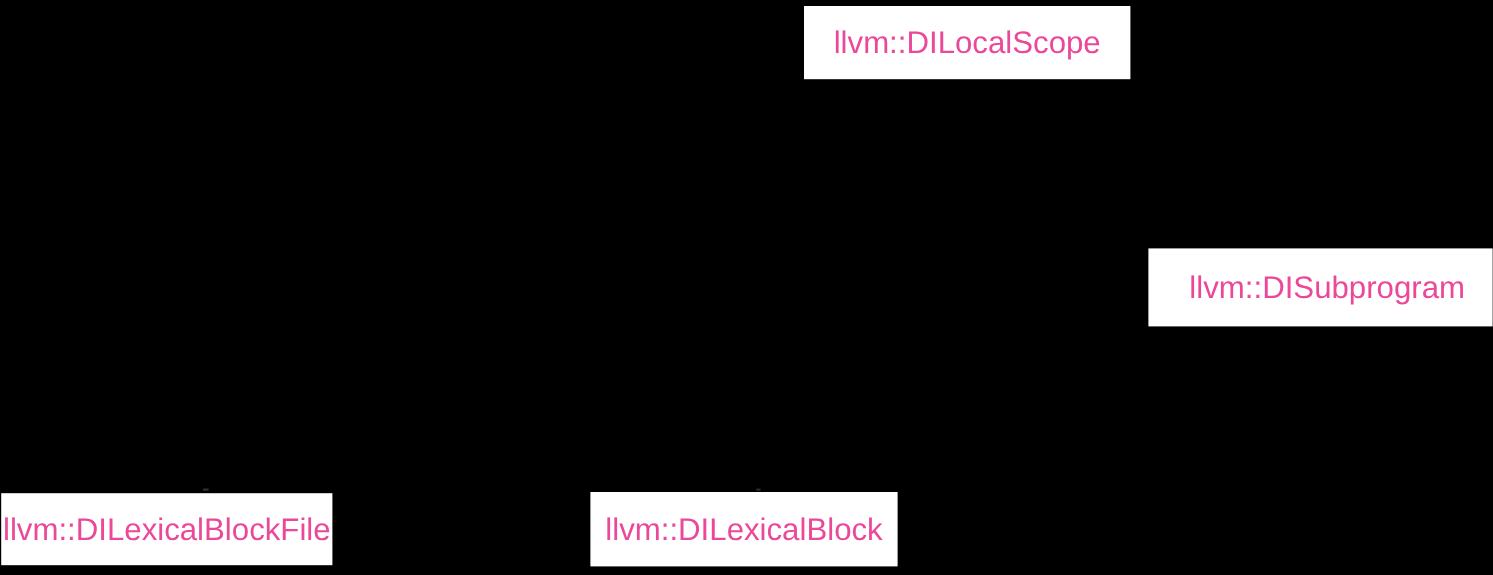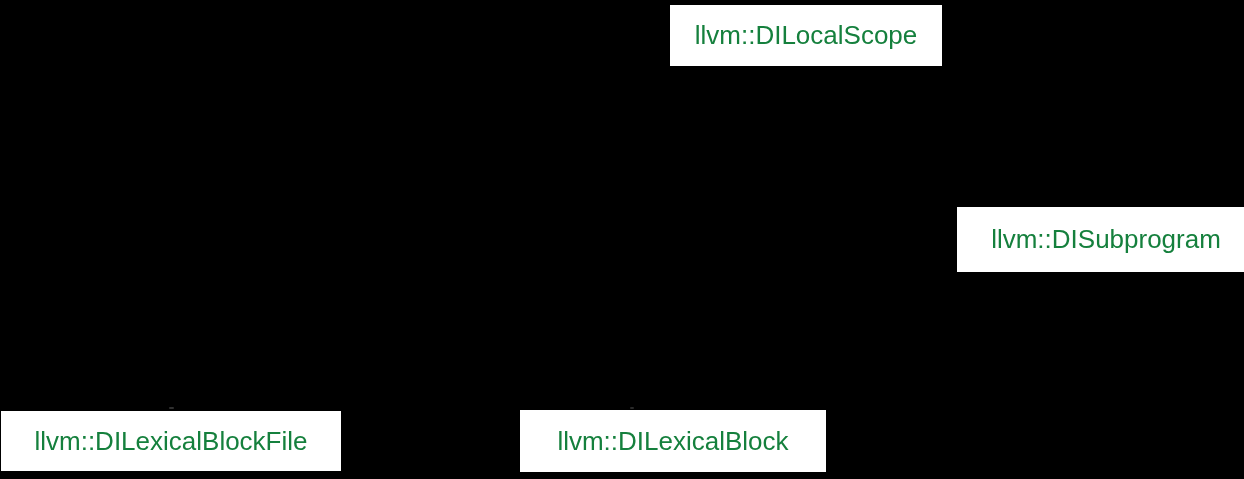--- a/index.html
+++ b/index.html
@@ -18,35 +18,35 @@
   .edges {
     position: absolute;
     left: 0;
     top: 0;
     width: 1244px;
     height: 479px;
   }
   .node {
     position: absolute;
     background: #ffffff;
-    color: #15803d;
+    color: #ec4899;
     display: flex;
     align-items: center;
     justify-content: center;
     font-size: 26px;
     font-weight: 400;
     white-space: nowrap;
     cursor: pointer;
     box-sizing: border-box;
   }
   .n-dilocalscope      { left: 670px; top: 5px;   width: 272px; height: 61px; }
   .n-dilexicalblockbase{ left: 263px; top: 207px; width: 339px; height: 65px; }
   .n-disubprogram      { left: 944px; top: 207px; width: 298px; height: 65px; margin-left: 13px; }
-  .n-dilexicalblockfile{ left: 1px;   top: 411px; width: 340px; height: 60px; }
-  .n-dilexicalblock    { left: 520px; top: 410px; width: 306px; height: 62px; }
+  .n-dilexicalblockfile{ left: 1px;   top: 411px; width: 276px; height: 60px; }
+  .n-dilexicalblock    { left: 492px; top: 410px; width: 256px; height: 62px; }
   .edge-artifact {
     position: absolute;
     height: 2px;
     border-radius: 1px;
   }
   .artifact-left  { left: 169px; top: 407px; width: 5px; background: #303030; }
   .artifact-right { left: 630px; top: 407px; width: 4px; background: #2a2a2a; }
 </style>
 </head>
 <body>

